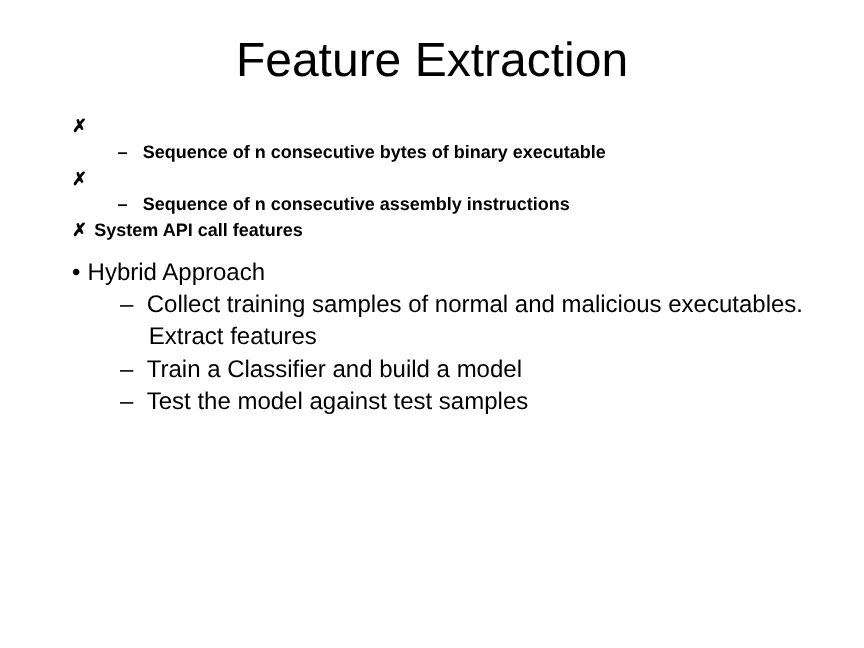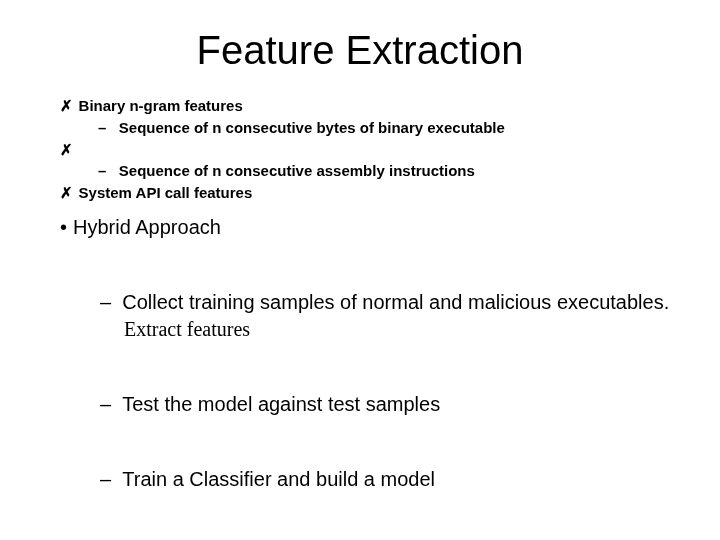--- a/index.html
+++ b/index.html
@@ -48,38 +48,35 @@
   }
   .large-list .top {
     display: flex;
     gap: 6px;
   }
   .large-list .top .dot {
     flex: 0 0 auto;
   }
   .large-list .sub {
     padding-left: 40px;
-    margin-top: 48px;
   }
   .large-list .subsub {
     padding-left: 64px;
-    font-family: Liberation Serif, serif;
   }
 </style>
 </head>
 <body>
 
 <div class="slide">
 
   <h1 class="title">Feature Extraction</h1>
 
   <div class="small-list">
     <div class="line1">
       <span class="bullet-x">✗</span>
-      <span>Binary n-gram features</span>
     </div>
     <div class="sub">
       <span>–</span>&nbsp;&nbsp;
       <span>Sequence of n consecutive bytes of binary executable</span>
     </div>
 
     <div class="line1">
       <span class="bullet-x">✗</span>
     </div>
     <div class="sub">
@@ -98,20 +95,20 @@
       <span class="dot">•</span>
       <span>Hybrid Approach</span>
     </div>
     <div class="sub">
       <span>–</span>&nbsp;&nbsp;<span>Collect training samples of normal and malicious executables.</span>
     </div>
     <div class="subsub">
       <span>Extract features</span>
     </div>
     <div class="sub">
-      <span>–</span>&nbsp;&nbsp;<span>Test the model against test samples</span>
+      <span>–</span>&nbsp;&nbsp;<span>Train a Classifier and build a model</span>
     </div>
     <div class="sub">
-      <span>–</span>&nbsp;&nbsp;<span>Train a Classifier and build a model</span>
+      <span>–</span>&nbsp;&nbsp;<span>Test the model against test samples</span>
     </div>
   </div>
 
 </div>
 
 </body></html>

